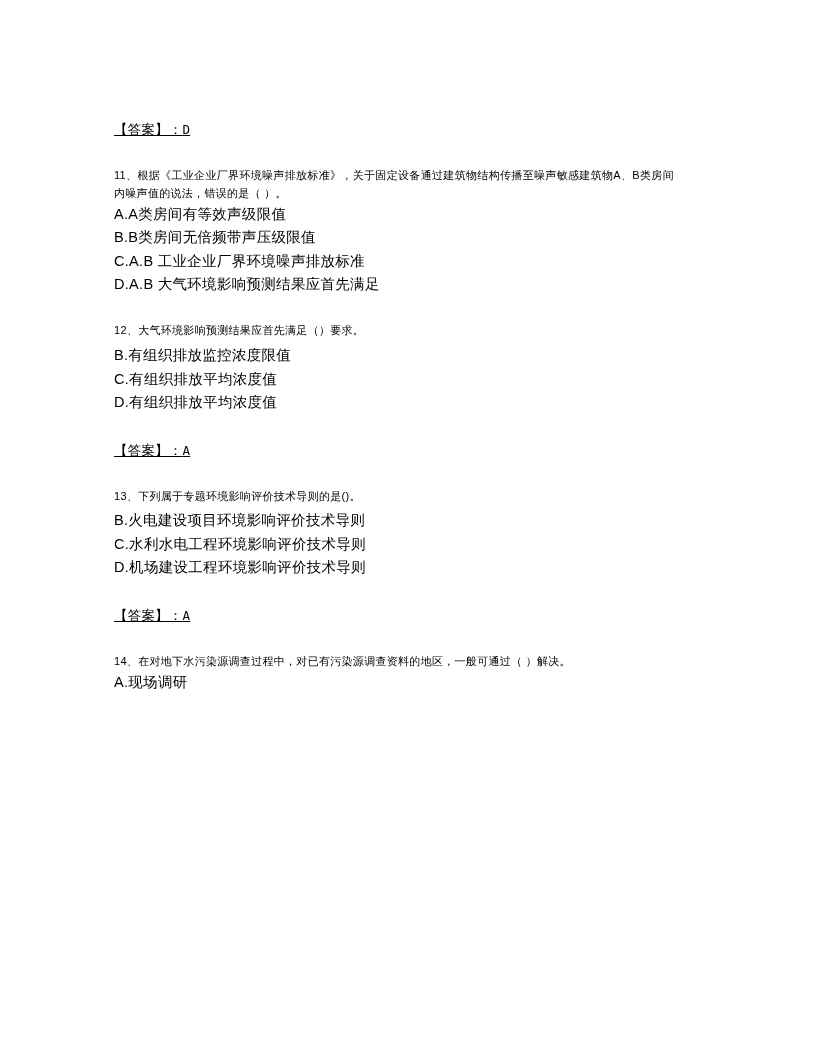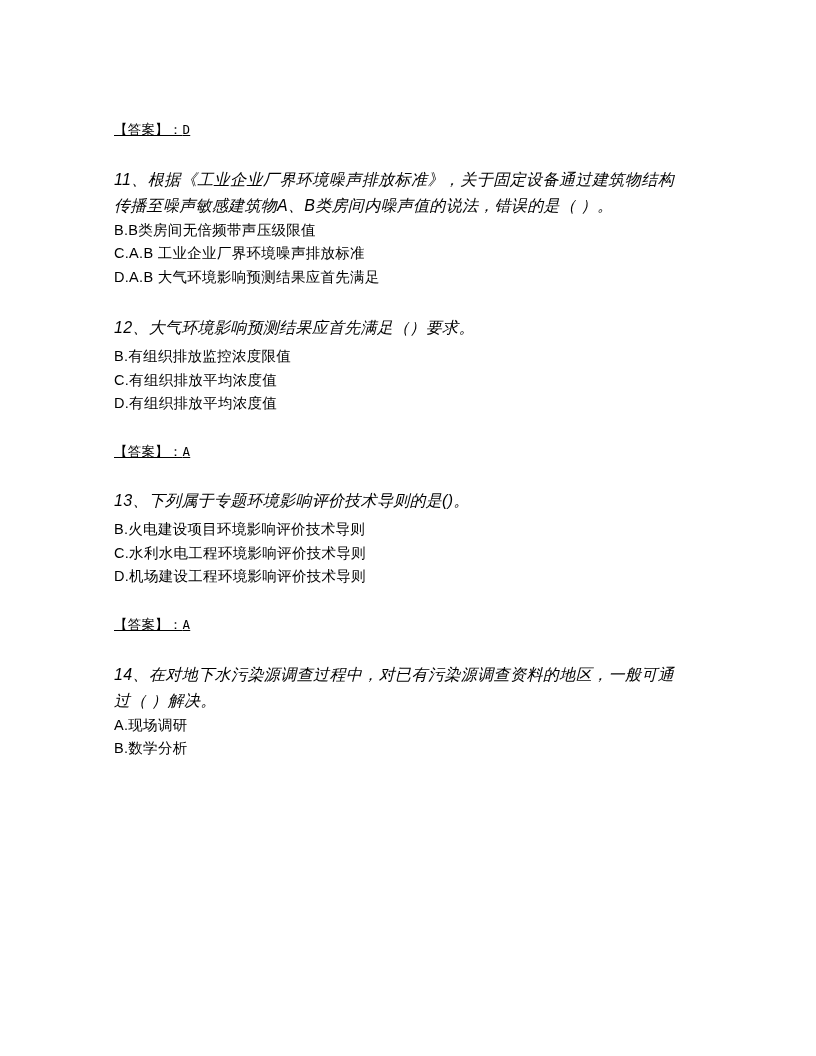--- a/index.html
+++ b/index.html
@@ -38,46 +38,46 @@
     text-decoration: underline;
   }
   .answer-line .ans-val {
     font-family: "DejaVu Sans Mono", monospace;
     font-size: 12.5px;
   }
   .block {
     margin-top: 26px;
   }
   .q-stem {
-    font-size: 16px;
+    font-size: 11px;
     line-height: 1.62;
     margin: 0;
     text-align: justify;
     letter-spacing: 0.3px;
-    font-style: italic;
   }
   .opt {
     font-size: 14.5px;
     line-height: 1.62;
     margin: 0;
     letter-spacing: 0.3px;
     white-space: nowrap;
   }
   .spacer-sm { height: 4px; }
 </style>
 </head>
 <body>
 
 <div class="page">
   <div class="content">
 
     <div class="answer-line"><span>【答案】：</span><span class="ans-val">D</span></div>
 
     <div class="block">
       <p class="q-stem">11、根据《工业企业厂界环境噪声排放标准》，关于固定设备通过建筑物结构传播至噪声敏感建筑物A、B类房间内噪声值的说法，错误的是（      ）。</p>
+      <p class="opt">A.A类房间有等效声级限值</p>
       <p class="opt">B.B类房间无倍频带声压级限值</p>
       <p class="opt">C.A.B 工业企业厂界环境噪声排放标准</p>
       <p class="opt">D.A.B 大气环境影响预测结果应首先满足</p>
     </div>
 
 
     <div class="block">
       <p class="q-stem">12、大气环境影响预测结果应首先满足（）要求。</p>
       <div class="spacer-sm"></div>
       <p class="opt">B.有组织排放监控浓度限值</p>
@@ -97,17 +97,16 @@
       <p class="opt">D.机场建设工程环境影响评价技术导则</p>
     </div>
 
     <div class="block">
       <div class="answer-line"><span>【答案】：</span><span class="ans-val">A</span></div>
     </div>
 
     <div class="block">
       <p class="q-stem">14、在对地下水污染源调查过程中，对已有污染源调查资料的地区，一般可通过（        ）解决。</p>
       <p class="opt">A.现场调研</p>
-      <p class="opt">B.数学分析</p>
     </div>
 
   </div>
 </div>
 
 </body></html>

